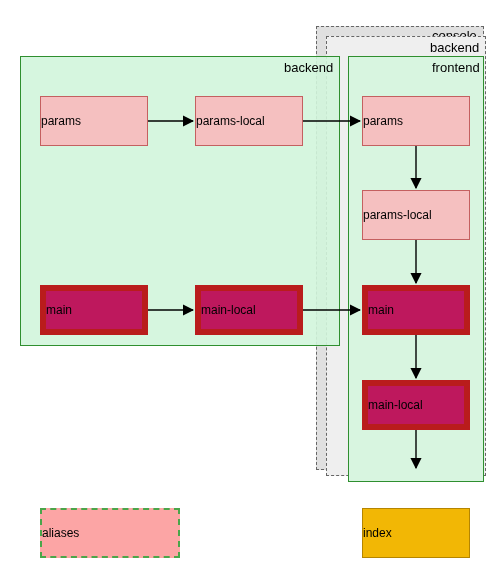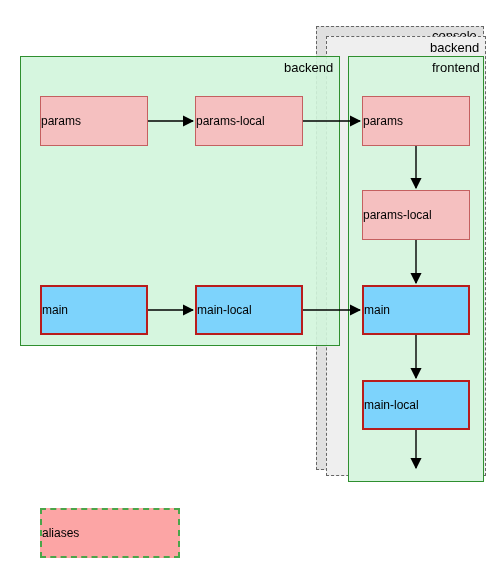--- a/index.html
+++ b/index.html
@@ -38,22 +38,22 @@
     box-sizing: border-box;
     border: 1px solid #2f8f2f;
     background: rgba(210,245,220,0.9);
   }
   
   .pink {
     background: #f5c0c0;
     border: 1px solid #c46060;
   }
   .blue {
-    background: #7dd3fc;
-    border: 2px solid #b91c1c;
+    background: #be185d;
+    border: 6px solid #b91c1c;
   }
   .green-dashed {
     background: #fca5a5;
     border: 2px dashed #4aa54a;
   }
   .orange {
     background: #f2b705;
     border: 1px solid #b58500;
   }
   svg.arrows {
@@ -103,20 +103,23 @@
   <div class="box blue" style="left:362px; top:285px; width:108px; height:50px;">
     <span>main</span>
   </div>
   <div class="box blue" style="left:362px; top:380px; width:108px; height:50px;">
     <span>main-local</span>
   </div>
 
   <div class="box green-dashed" style="left:40px; top:508px; width:140px; height:50px;">
     <span>aliases</span>
   </div>
+  <div class="box orange" style="left:362px; top:508px; width:108px; height:50px;">
+    <span>index</span>
+  </div>
 
   <svg class="arrows" viewBox="0 0 504 573">
     <defs>
       <marker id="ah" viewBox="0 0 10 10" refX="9" refY="5" markerWidth="8" markerHeight="8" orient="auto-start-reverse">
         <path d="M 0 0 L 10 5 L 0 10 z" fill="#000"></path>
       </marker>
     </defs>
     <g stroke="#000" stroke-width="1.4" fill="none" marker-end="url(#ah)">
 
       <line x1="148" y1="121" x2="193" y2="121"></line>

